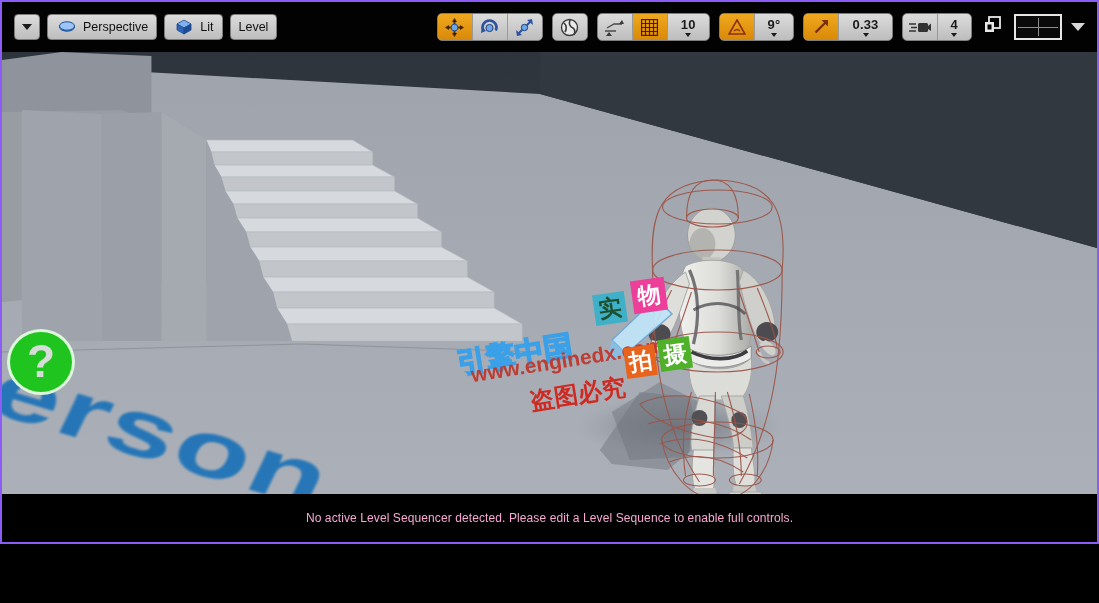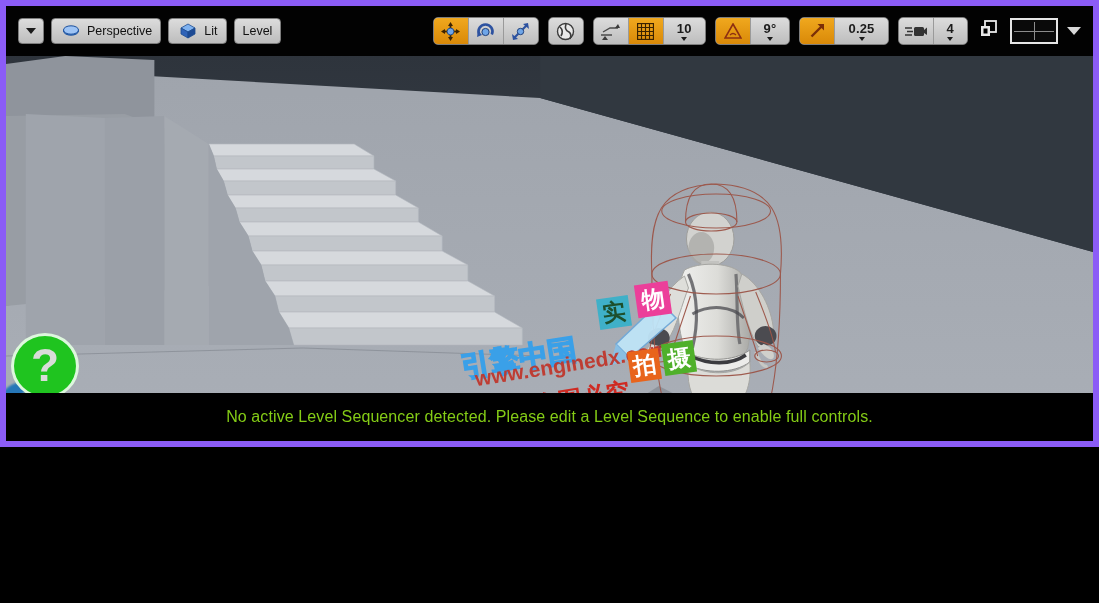--- a/index.html
+++ b/index.html
@@ -6,23 +6,23 @@
   html, body {
     width: 1099px; height: 603px;
     background: #000;
     font-family: "Liberation Sans", sans-serif;
     overflow: hidden;
   }
 
   
   #app {
     position: relative;
-    width: 1099px; height: 447px;
+    width: 1099px; height: 544px;
     background: #000000;
-    border: 6px solid #8b5cf6;
+    border: 2px solid #8b5cf6;
     overflow: hidden;
   }
 
   
   #toolbar {
     position: absolute; left: 0; top: 0;
     width: 100%; height: 50px;
     background: #020202;
     display: flex; align-items: center;
     padding: 0 12px;
@@ -205,22 +205,22 @@
 
   
   #statusbar {
     position: absolute; left: 0; bottom: 0;
     width: 100%; height: 48px;
     background: #000000;
     display: flex; align-items: center; justify-content: center;
     z-index: 40;
   }
   #statusbar .msg {
-    color: #84cc16;
-    font-size: 16px;
+    color: #f9a8d4;
+    font-size: 12px;
     letter-spacing: .1px;
   }
 </style>
 </head>
 <body>
 
 <div id="app">
 
   <div id="toolbar">
 
@@ -360,21 +360,21 @@
         <div class="gitem active">
           <span class="iconwrap">
             <svg width="18" height="18" viewBox="0 0 18 18">
               <line x1="3.5" y1="14.5" x2="14" y2="4" stroke="#7a2f08" stroke-width="2.4"></line>
               <polygon points="16,2 16,8.5 9.5,2" fill="#7a2f08"></polygon>
             </svg>
           </span>
         </div>
         <div class="gitem">
           <span class="gnum">
-            <span class="v">0.25</span>
+            <span class="v">0.33</span>
             <span class="caret tiny"></span>
           </span>
         </div>
       </div>
 
       <div class="group">
         <div class="gitem">
           <span class="iconwrap">
             <svg width="22" height="16" viewBox="0 0 22 16">
               <rect x="9" y="4" width="10" height="9" rx="1.5" fill="#333"></rect>

